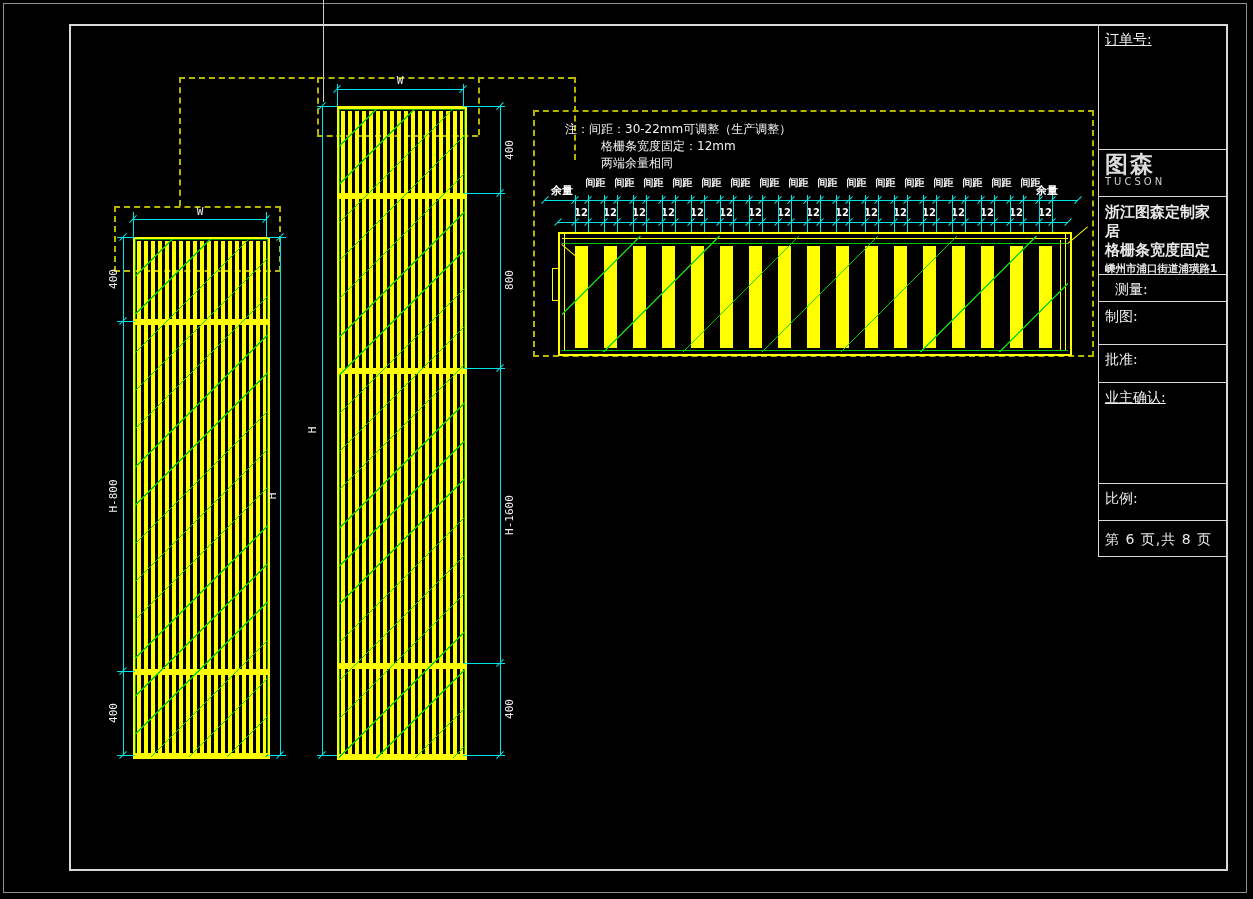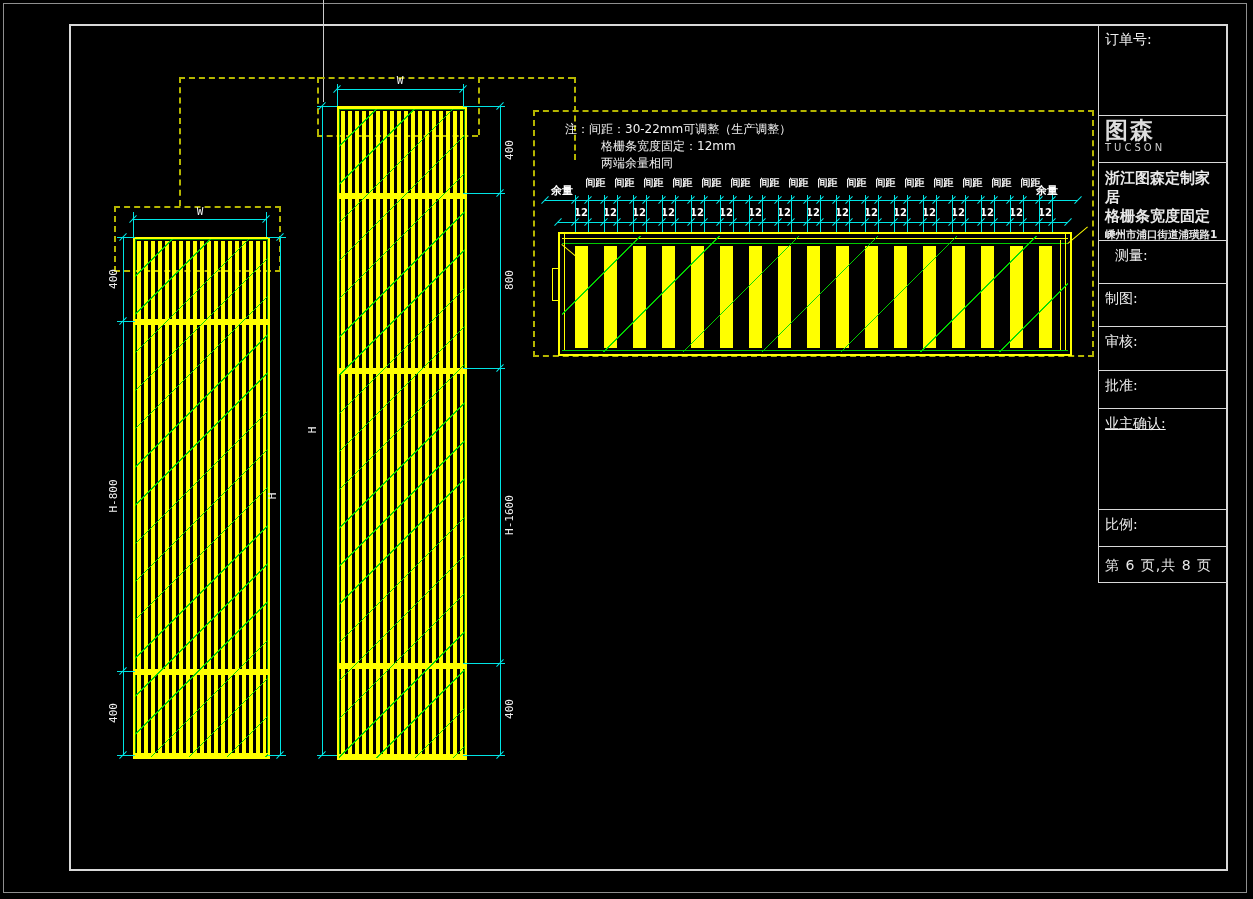--- a/index.html
+++ b/index.html
@@ -154,40 +154,37 @@
 
   <div class="dimlabel" style="left:200px;top:211px;">W</div>
   <div class="dimlabel vlabel" style="left:272px;top:496px;">H</div>
   <div class="dimlabel" style="left:400px;top:80px;">W</div>
   <div class="dimlabel vlabel" style="left:312px;top:430px;">H</div>
 
   <div class="anno margin-lbl" style="left:562px;top:190px;">余量</div>
   <div class="anno margin-lbl" style="left:1047px;top:190px;">余量</div>
 
   <div id="titleblock">
-    <div class="cell" style="height:92px;">
+    <div class="cell" style="height:126px;text-decoration:underline;">
       <span class="lbl">订单号:</span>
     </div>
     <div class="cell center" style="height:48px;padding-top:2px;">
       <div class="logo-cn">图森</div>
       <div class="logo-en">TUCSON</div>
     </div>
     <div class="cell center" style="height:79px;padding-top:6px;">
       <div class="company">浙江图森定制家居</div>
       <div class="company">格栅条宽度固定</div>
       <div class="addr">嵊州市浦口街道浦璜路1号</div>
     </div>
-    <div class="cell" style="height:44px;padding-left:16px;">
+    <div class="cell" style="height:28px;padding-left:16px;">
       <span class="lbl">测量:</span>
     </div>
     <div class="cell" style="height:44px;">
       <span class="lbl">制图:</span>
-    </div>
-    <div class="cell" style="height:45px;">
-      <span class="lbl">审核:</span>
     </div>
     <div class="cell" style="height:39px;">
       <span class="lbl">批准:</span>
     </div>
     <div class="cell" style="height:102px;">
       <span class="lbl underline">业主确认:</span>
     </div>
     <div class="cell" style="height:38px;">
       <span class="lbl">比例:</span>
     </div>

